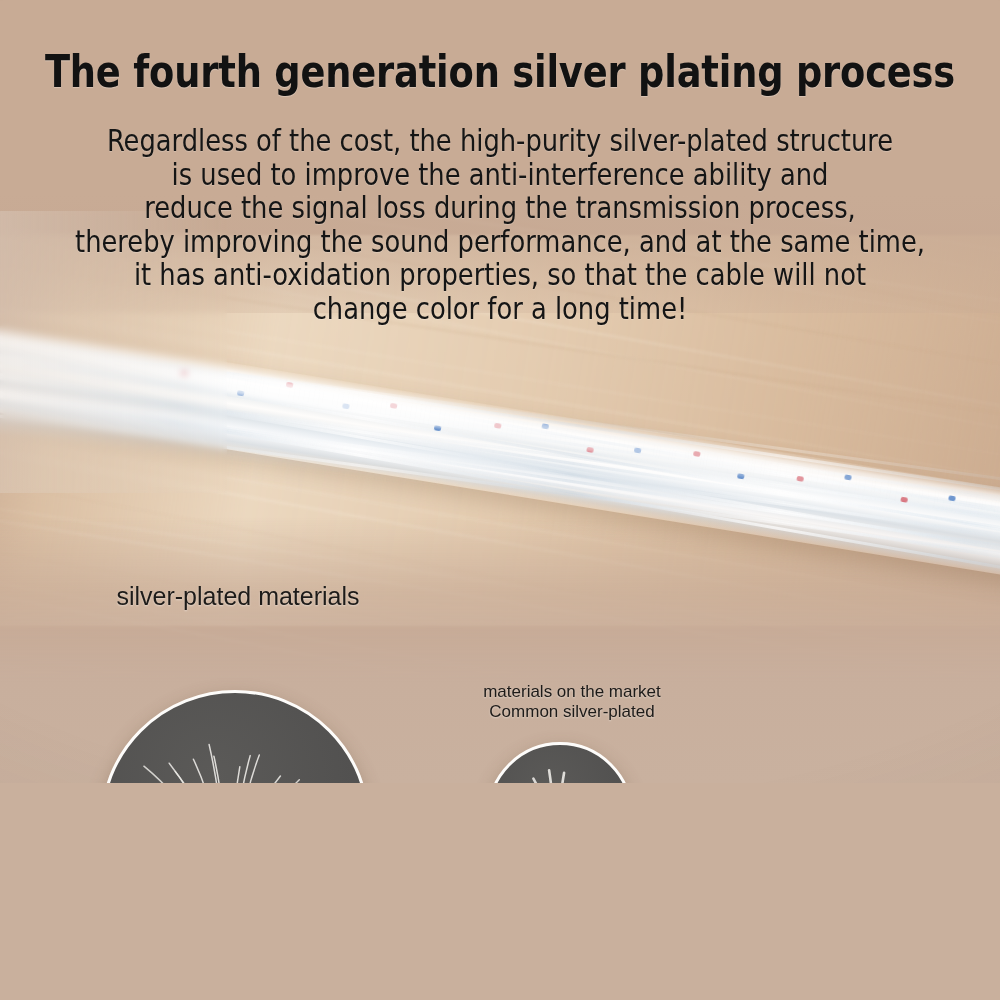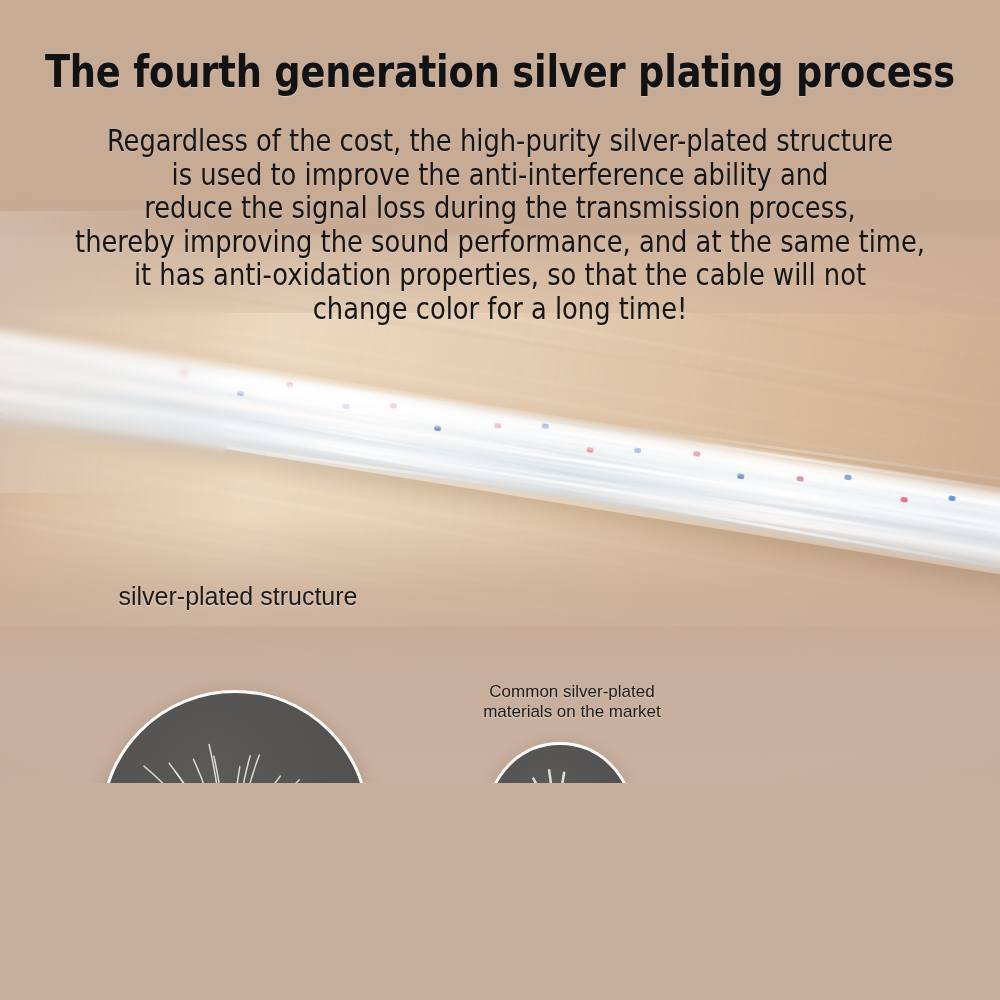--- a/index.html
+++ b/index.html
@@ -264,26 +264,26 @@
   <div class="para">
     <div>Regardless of the cost, the high-purity silver-plated structure</div>
     <div>is used to improve the anti-interference ability and</div>
     <div>reduce the signal loss during the transmission process,</div>
     <div>thereby improving the sound performance, and at the same time,</div>
     <div>it has anti-oxidation properties, so that the cable will not</div>
     <div>change color for a long time!</div>
   </div>
 
   <div class="cap cap-left">
-    <div>silver-plated structure</div>
+    <div>silver-plated materials</div>
   </div>
 
   <div class="cap cap-right">
+    <div>materials on the market</div>
     <div>Common silver-plated</div>
-    <div>materials on the market</div>
   </div>
 
   <div class="circ circ-left">
     <svg id="fan-left" viewBox="0 0 264 264" preserveAspectRatio="none">
         <path d="M126.0,218.0 Q97.2,191.7 -4.7,175.5" fill="none" stroke="#e9e7e3" stroke-width="1.5" stroke-linecap="round" opacity="0.56"></path>
         <path d="M126.0,218.0 Q95.5,181.0 -7.3,158.3" fill="none" stroke="#e9e7e3" stroke-width="1.5" stroke-linecap="round" opacity="0.61"></path>
         <path d="M126.0,218.0 Q98.6,175.9 -5.4,150.1" fill="none" stroke="#e9e7e3" stroke-width="1.5" stroke-linecap="round" opacity="0.65"></path>
         <path d="M126.0,218.0 Q100.8,170.3 15.7,141.1" fill="none" stroke="#e9e7e3" stroke-width="1.5" stroke-linecap="round" opacity="0.69"></path>
         <path d="M126.0,218.0 Q99.5,157.1 7.3,119.8" fill="none" stroke="#e9e7e3" stroke-width="1.5" stroke-linecap="round" opacity="0.73"></path>
         <path d="M126.0,218.0 Q100.8,148.0 5.2,105.2" fill="none" stroke="#e9e7e3" stroke-width="1.5" stroke-linecap="round" opacity="0.76"></path>

